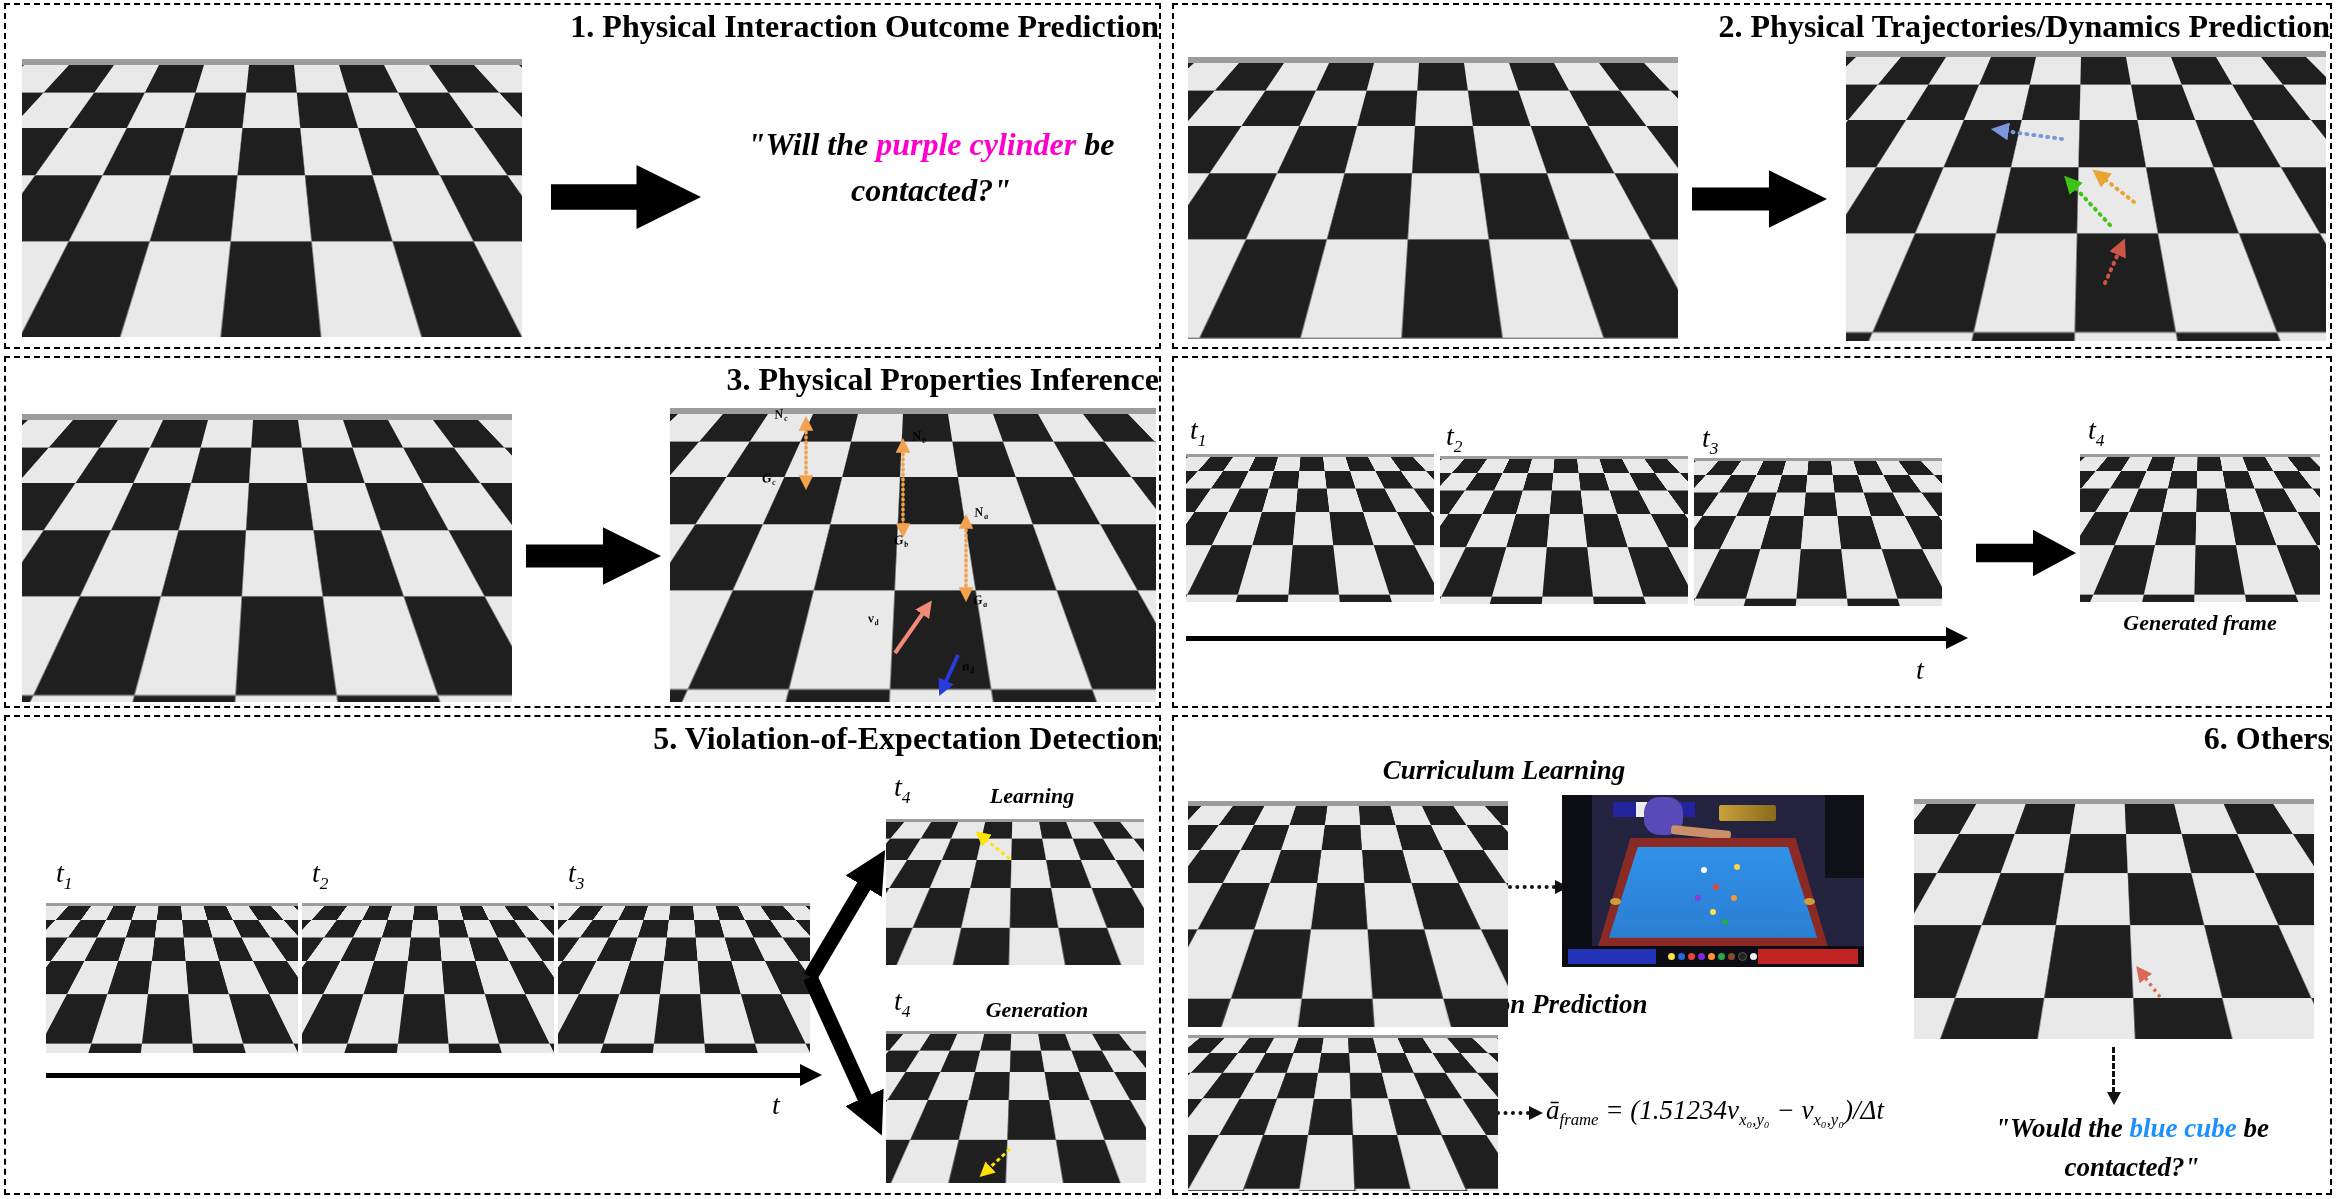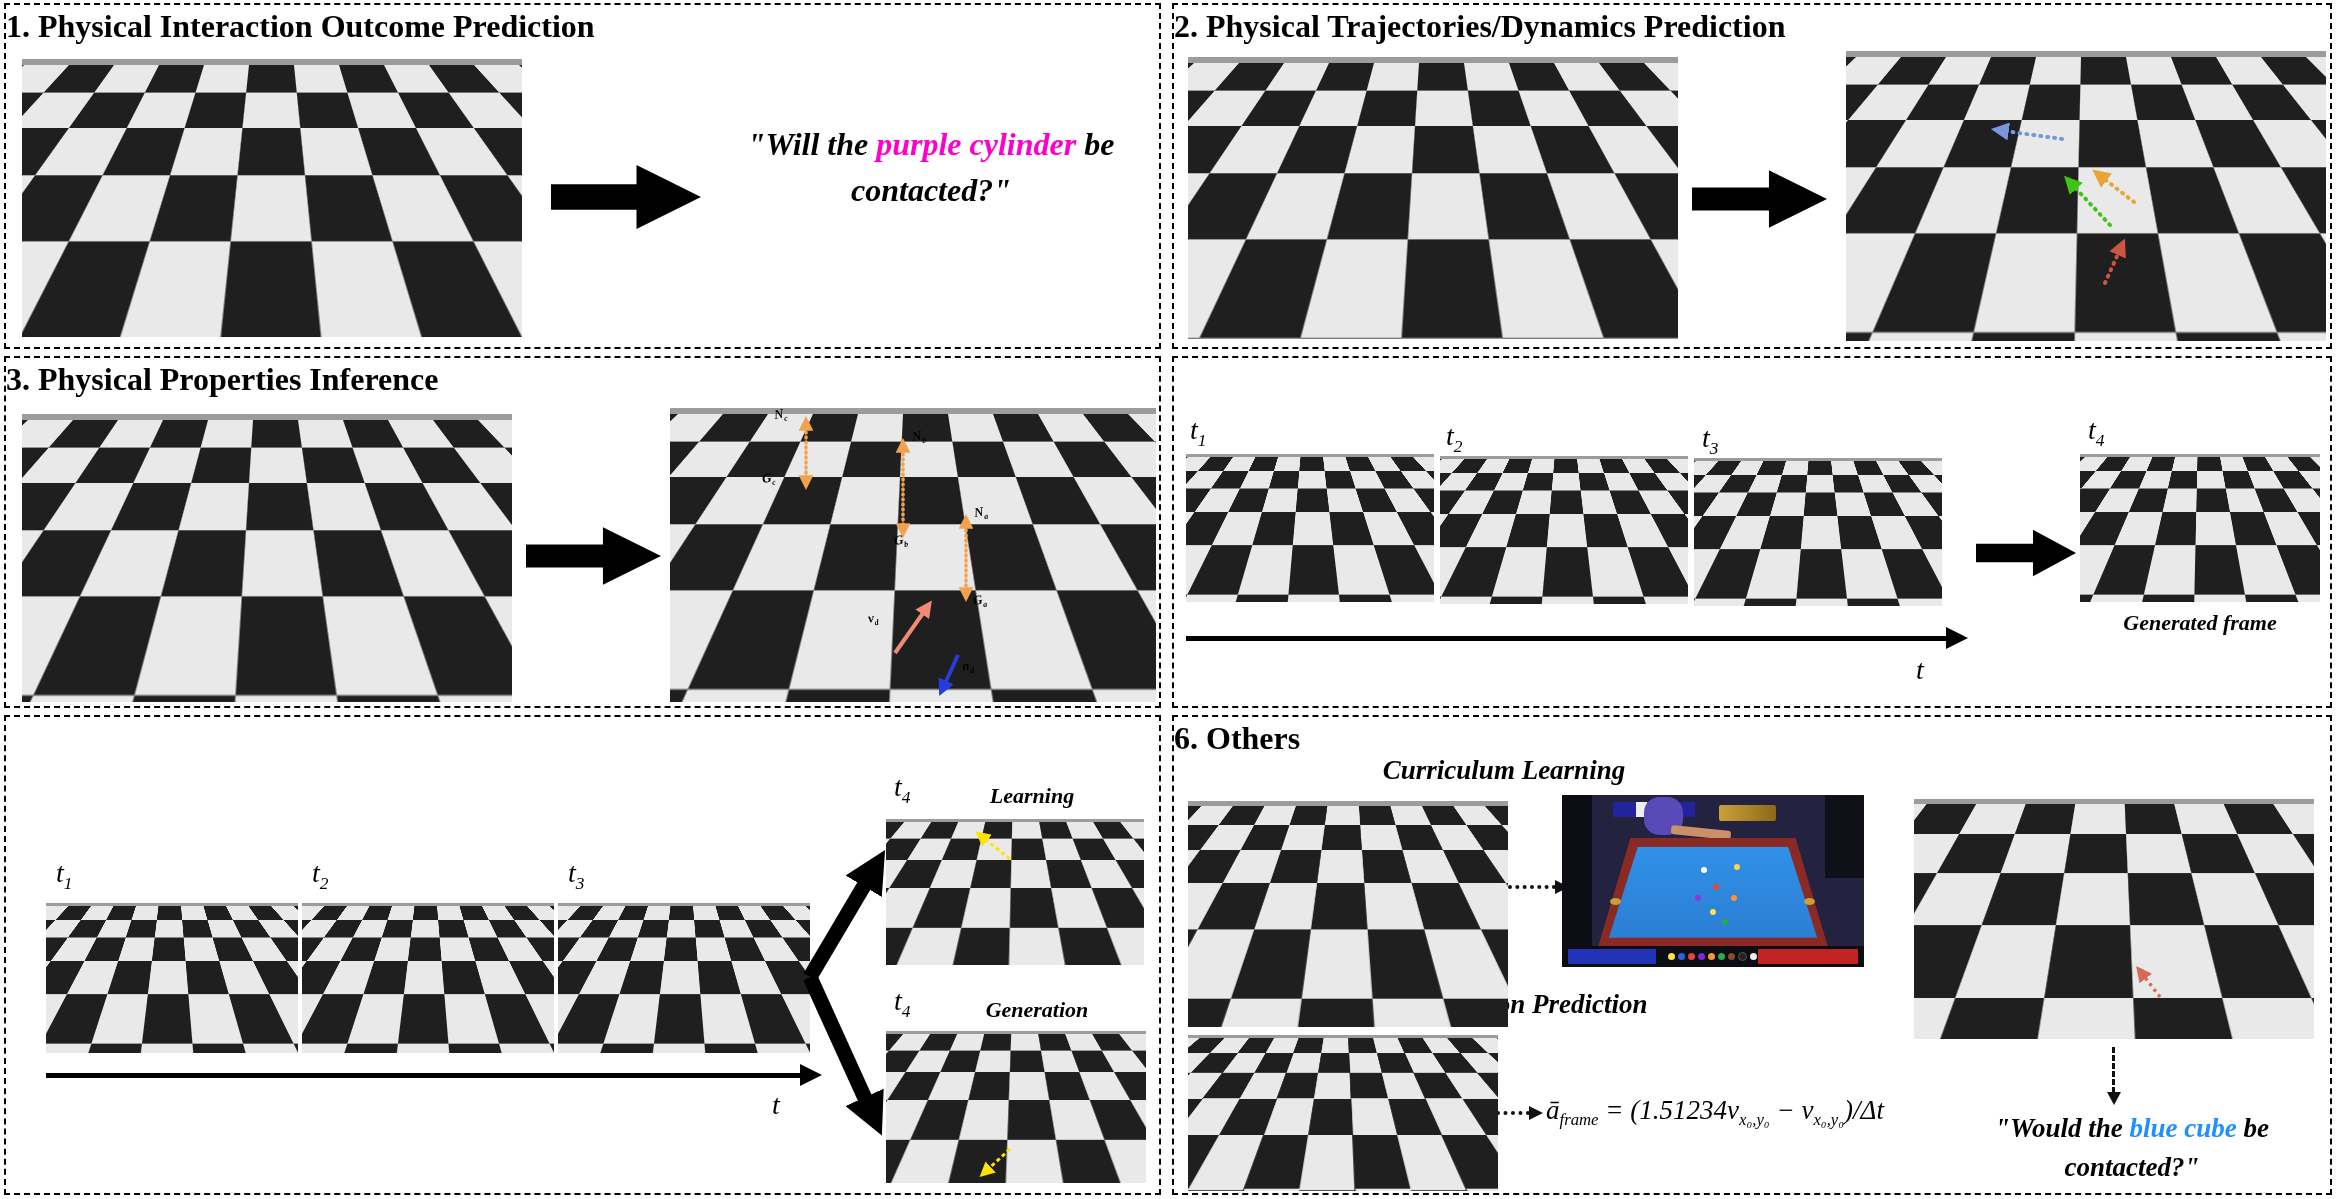--- a/index.html
+++ b/index.html
@@ -1,21 +1,21 @@
 <!DOCTYPE html>
 <html><head>
 <meta charset="utf-8">
 <style>
   html,body{margin:0;padding:0;}
   body{
     width:2337px;height:1199px;background:#fff;position:relative;
     font-family:"Liberation Serif","DejaVu Serif",serif;color:#000;
   }
   .panel{position:absolute;border:2px dashed #000;background:#fff;box-sizing:border-box;}
-  .ptitle{position:absolute;top:2px;left:0;right:0;text-align:left;font-weight:bold;font-size:32px;line-height:1.2;}
+  .ptitle{position:absolute;top:2px;left:0;right:0;text-align:right;font-weight:bold;font-size:32px;line-height:1.2;}
   
   .scene{position:absolute;overflow:hidden;background:#9c9c9c;}
   .floor{position:absolute;left:-40%;width:180%;top:2%;height:195%;
     background:repeating-conic-gradient(#1f1f1f 0% 25%, #e9e9e9 0% 50%);
     background-size:9em 9em;background-position:2.2em 0;
     transform:perspective(34em) rotateX(57deg);transform-origin:50% 0;}
   .obj{position:absolute;transform:translate(-50%,-100%);z-index:2;}
   .obj::after{content:"";position:absolute;left:-20%;bottom:-0.5em;width:125%;height:1.05em;
     background:rgba(12,12,12,.5);border-radius:50%;filter:blur(2px);z-index:-1;}
   .cone{width:4.4em;height:5.8em;}
@@ -228,20 +228,21 @@
     <div class="floor"></div>
     <div class="obj cone" style="left:29%;top:40%"></div>
     <div class="obj cyl" style="left:47%;top:48%"></div>
     <div class="obj ball" style="left:47%;top:66%"></div>
     <div class="obj cube" style="left:58%;top:64%;transform:translate(-50%,-100%) rotate(14deg)"></div>
   </div>
   <div class="caption" style="left:906px;top:252px;width:240px">Generated frame</div>
 </div>
 
 <div class="panel" style="left:4px;top:715px;width:1157px;height:480px">
+  <div class="ptitle">5. Violation-of-Expectation Detection</div>
   <span class="tlab" style="left:50px;top:140px"><span>t</span><sub>1</sub></span>
   <span class="tlab" style="left:306px;top:140px"><span>t</span><sub>2</sub></span>
   <span class="tlab" style="left:562px;top:140px"><span>t</span><sub>3</sub></span>
   <div class="scene" style="left:40px;top:186px;width:252px;height:150px;font-size:5px">
     <div class="floor"></div>
     <div class="obj cone" style="left:26%;top:38%"></div>
     <div class="obj cyl" style="left:43%;top:46%"></div>
     <div class="obj cube" style="left:55%;top:64%"></div>
     <div class="obj ball" style="left:40%;top:92%"></div>
   </div>

